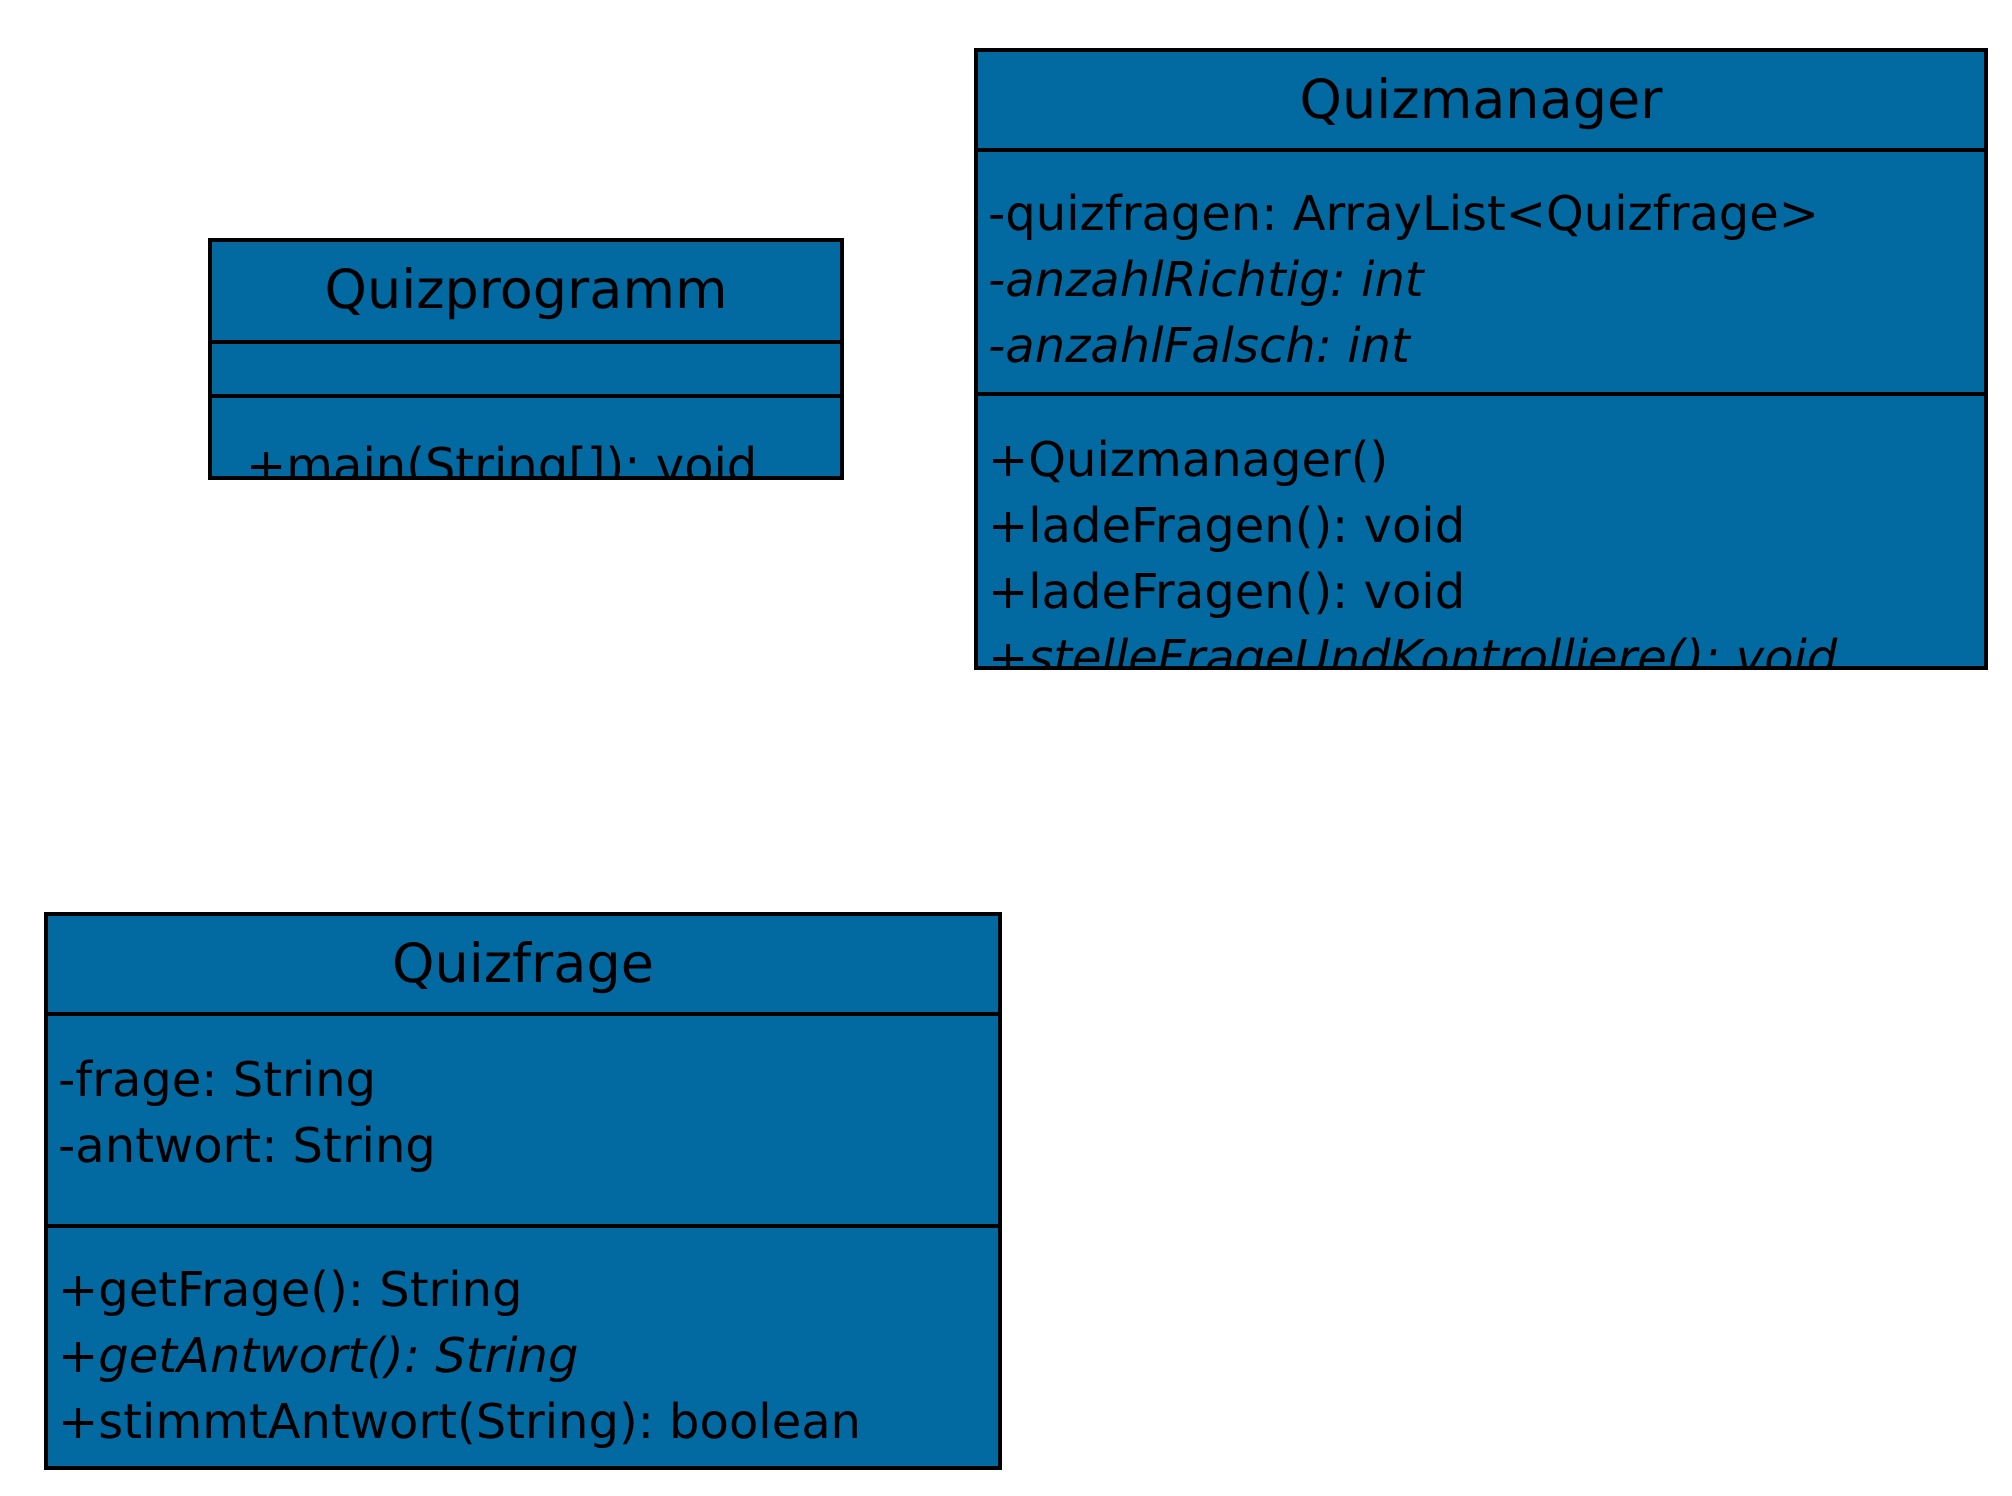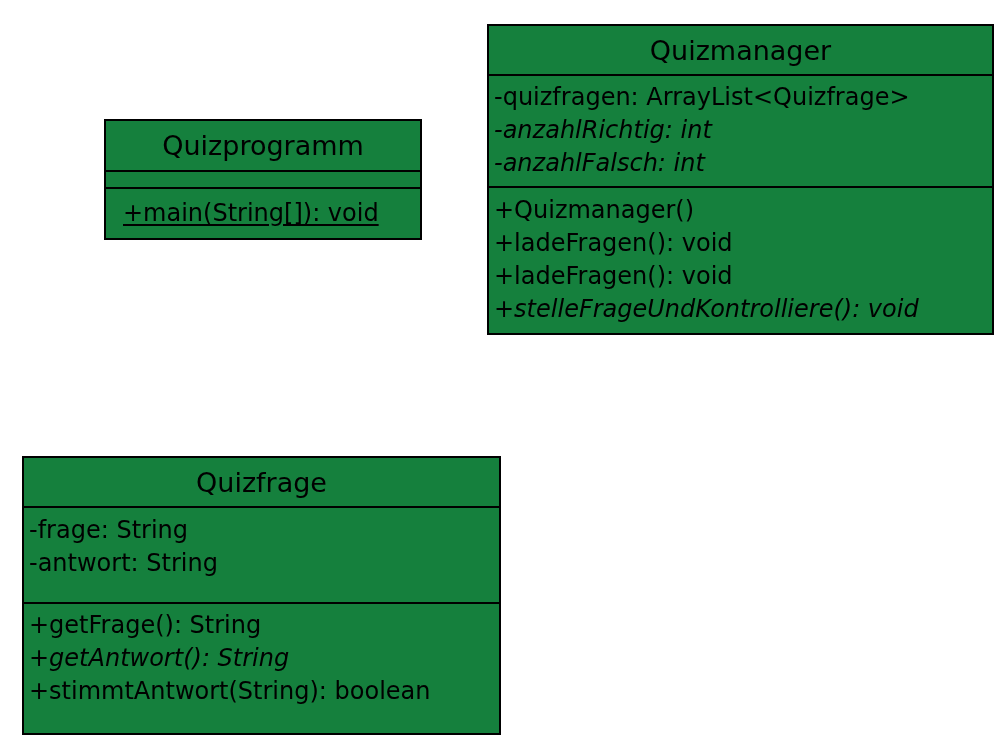--- a/index.html
+++ b/index.html
@@ -15,39 +15,40 @@
     width: 1006px;
     height: 748px;
     background: #ffffff;
     font-family: "DejaVu Sans", sans-serif;
     color: #000000;
   }
   .uml-class {
     position: absolute;
     box-sizing: border-box;
     border: 2px solid #000000;
-    background: #15803d;
+    background: #0369a1;
     display: flex;
     flex-direction: column;
     font-size: 24px;
     line-height: 33px;
   }
   .uml-class .title {
     box-sizing: border-box;
     border-bottom: 2px solid #000000;
     display: flex;
     align-items: center;
     justify-content: center;
     font-size: 27px;
     line-height: 27px;
   }
   .compartment {
     box-sizing: border-box;
     border-bottom: 2px solid #000000;
     overflow: hidden;
+    margin-top: 10px;
   }
   .compartment.last {
     border-bottom: none;
     flex: 1;
   }
   .member {
     white-space: nowrap;
     height: 33px;
   }
   .italic { font-style: italic; }

